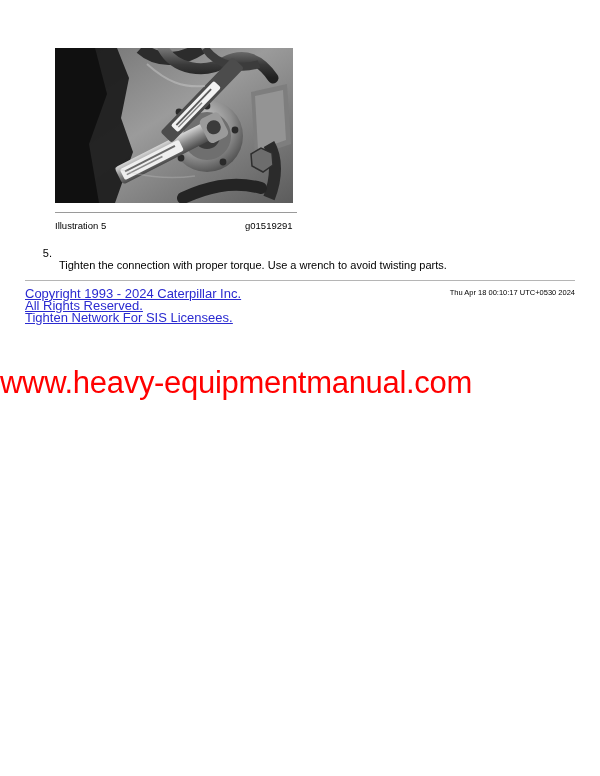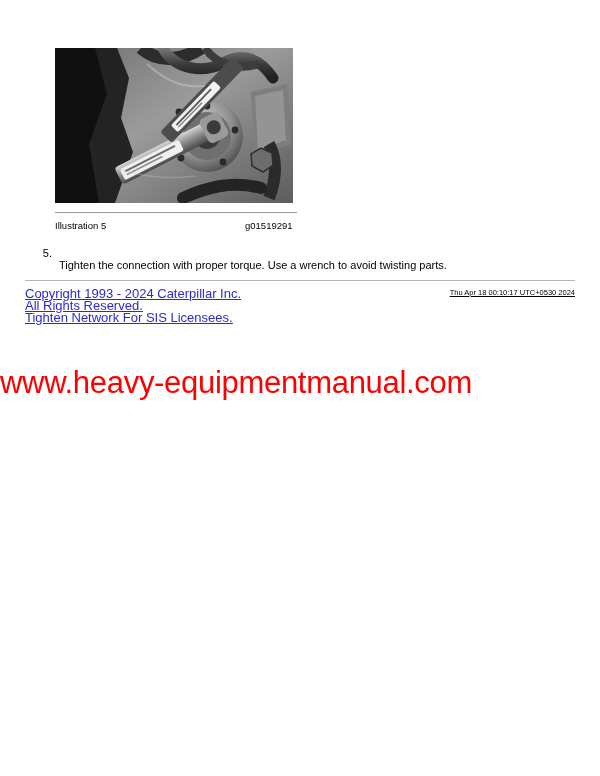--- a/index.html
+++ b/index.html
@@ -129,21 +129,20 @@
     text-decoration: underline;
     width: max-content;
   }
   .timestamp {
     position: absolute;
     right: 0;
     top: 0;
     font-size: 7.5px;
     color: #000;
     white-space: nowrap;
-    text-decoration: underline;
   }
 
   
   .watermark {
     position: absolute;
     left: 0;
     top: 365px;
     width: 600px;
     text-align: left;
     font-family: "Liberation Sans", sans-serif;

